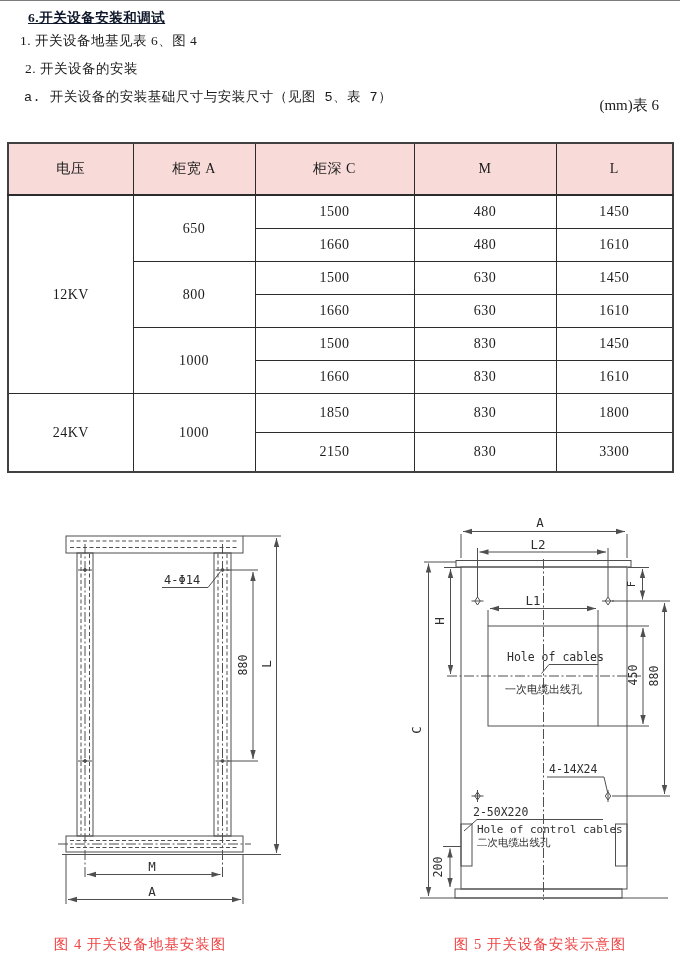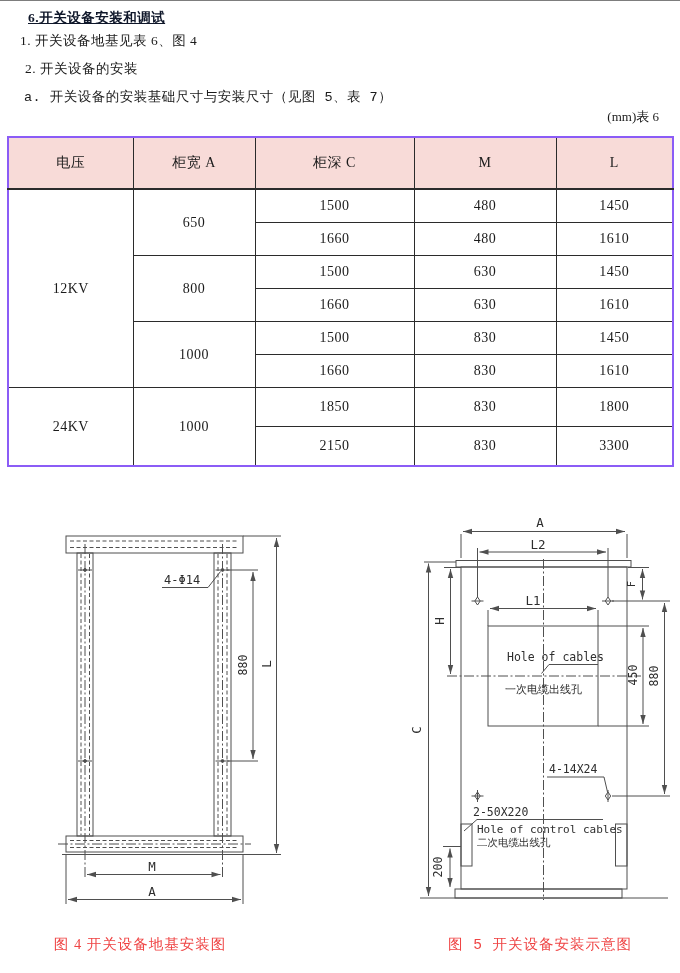--- a/index.html
+++ b/index.html
@@ -9,44 +9,44 @@
     overflow:hidden; border-top:1px solid #7d7d7d; box-sizing:border-box;
   }
   .heading {
     position:absolute; left:28px; top:8px; font-size:13.5px; font-weight:bold;
     color:#0f172a; text-decoration:underline; letter-spacing:0.5px; white-space:nowrap;
   }
   .tline { position:absolute; font-size:13.5px; letter-spacing:0.5px; white-space:nowrap; }
   .tl1 { left:20px; top:31px; }
   .tl2 { left:25px; top:59px; }
   .tl3 { left:24px; top:87px;font-family:Liberation Mono, monospace; }
-  .unit-note { position:absolute; top:107px; right:21px; font-size:13px; white-space:nowrap; }
+  .unit-note { position:absolute; top:95px; right:21px; font-size:15px; white-space:nowrap; }
 
   .spec-table {
-    position:absolute; left:7px; top:135px; width:665px;
+    position:absolute; left:7px; top:141px; width:665px;
     border-collapse:collapse; table-layout:fixed;
-    border:2px solid #8b5cf6;
+    border:2px solid #404040;
   }
   .spec-table th, .spec-table td {
     border:1px solid #2b2b2b; text-align:center; vertical-align:middle;
     font-size:14px; font-weight:normal; padding:0; letter-spacing:0.5px;
   }
   .spec-table thead th { background:#f8dbd8; height:50px; border-bottom:2px solid #2b2b2b; }
   .spec-table tr.r32 td { height:32px; }
   .spec-table tr.r38 td { height:38px; }
 
   .fig { position:absolute; }
   .fig text { font-family:"DejaVu Sans Mono","Liberation Mono",monospace; fill:#2e2e2e; stroke:none; }
   .fig text.cn { font-family:"Liberation Serif","DejaVu Serif",serif; }
   .caption {
     position:absolute; top:934px; width:220px; text-align:center;
     font-size:14.5px; letter-spacing:1px; white-space:nowrap; color:#ef4444;
   }
   .cap4 { left:30px; }
-  .cap5 { left:430px;font-family:Liberation Mono, monospace; }
+  .cap5 { left:430px; }
 </style>
 </head>
 <body>
 
 <div class="page">
 
   <div class="heading">6.开关设备安装和调试</div>
   <div class="tline tl1">1. 开关设备地基见表 6、图 4</div>
   <div class="tline tl2">2. 开关设备的安装</div>
   <div class="tline tl3">a. 开关设备的安装基础尺寸与安装尺寸（见图 5、表 7）</div>

